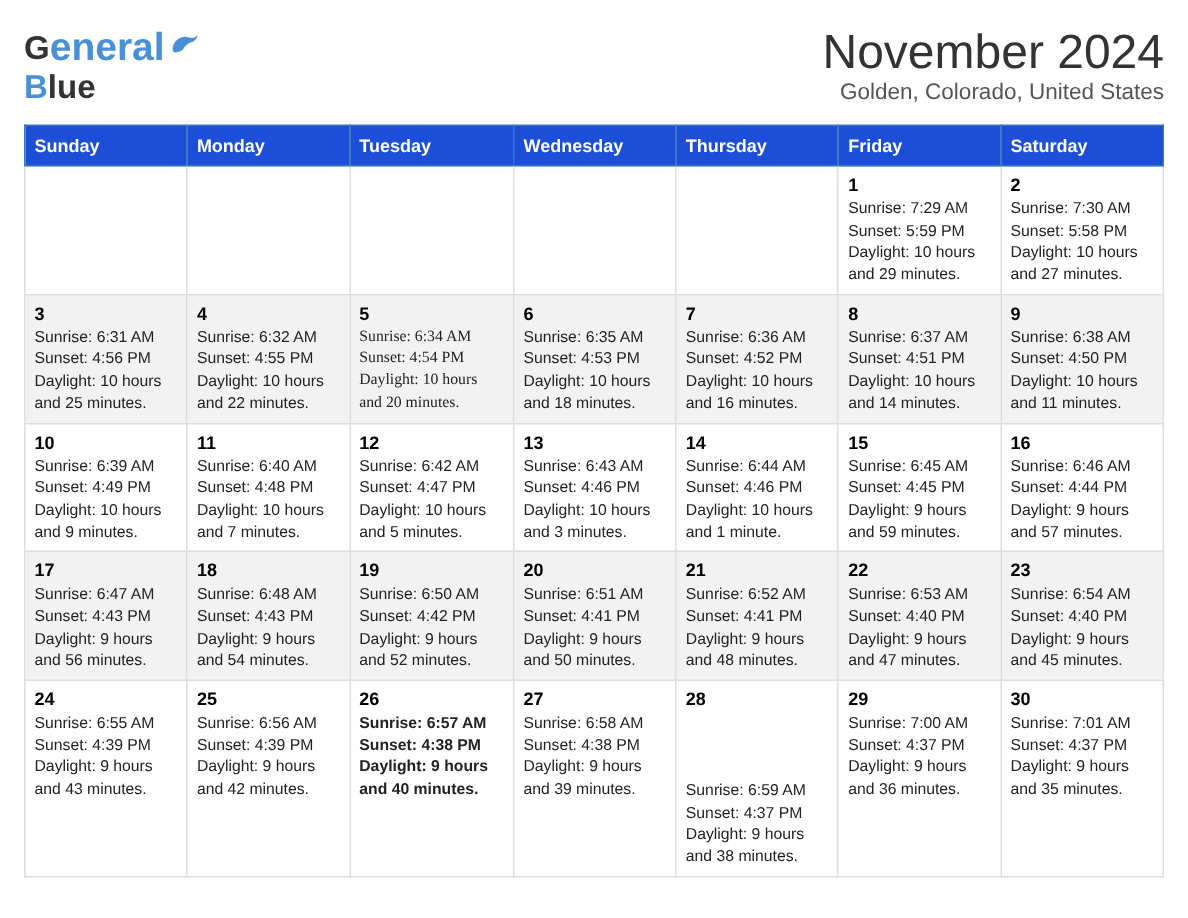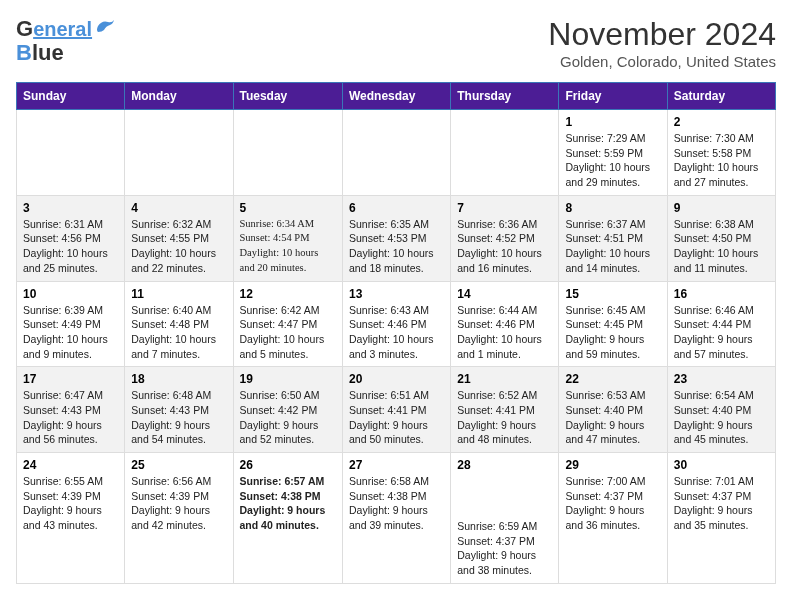--- a/index.html
+++ b/index.html
@@ -32,21 +32,21 @@
     .location {
       font-size: 15px;
       color: #555;
     }
     table {
       width: 100%;
       border-collapse: collapse;
       font-size: 11px;
     }
     thead tr {
-      background: #4c1d95;
+      background: #1d4ed8;
     }
     thead th {
       color: #fff;
       padding: 6px 6px;
       font-weight: bold;
       font-size: 12px;
       border: 1px solid #3a76b8;
       text-align: left;
     }
     tbody tr {
@@ -86,21 +86,21 @@
       margin-top: -4px;
     }
   </style>
 </head>
 <body>
 
 <div class="header">
   <div class="logo">
     <div class="logo-wrapper">
       <span style="font-size:22px;font-weight:bold;color:#333;">G</span>
-      <span style="font-size:20px;font-weight:bold;color:#4a90d9;text-decoration:underline;">eneral</span>
+      <span style="font-size:26px;font-weight:bold;color:#4a90d9;">eneral</span>
       <svg class="bird-svg" width="22" height="18" viewBox="0 0 22 18">
         <path d="M4 8 Q8 2 14 4 Q18 5 20 2 Q19 6 16 7 Q12 8 10 12 Q8 14 4 14 Q2 12 4 8Z" fill="#4a90d9"></path>
       </svg>
     </div>
     <div class="logo-wrapper" style="margin-top:-2px;">
       <span style="font-size:22px;font-weight:bold;color:#4a90d9;">B</span>
       <span style="font-size:22px;font-weight:bold;color:#333;">lue</span>
     </div>
   </div>
   <div class="title-area">

